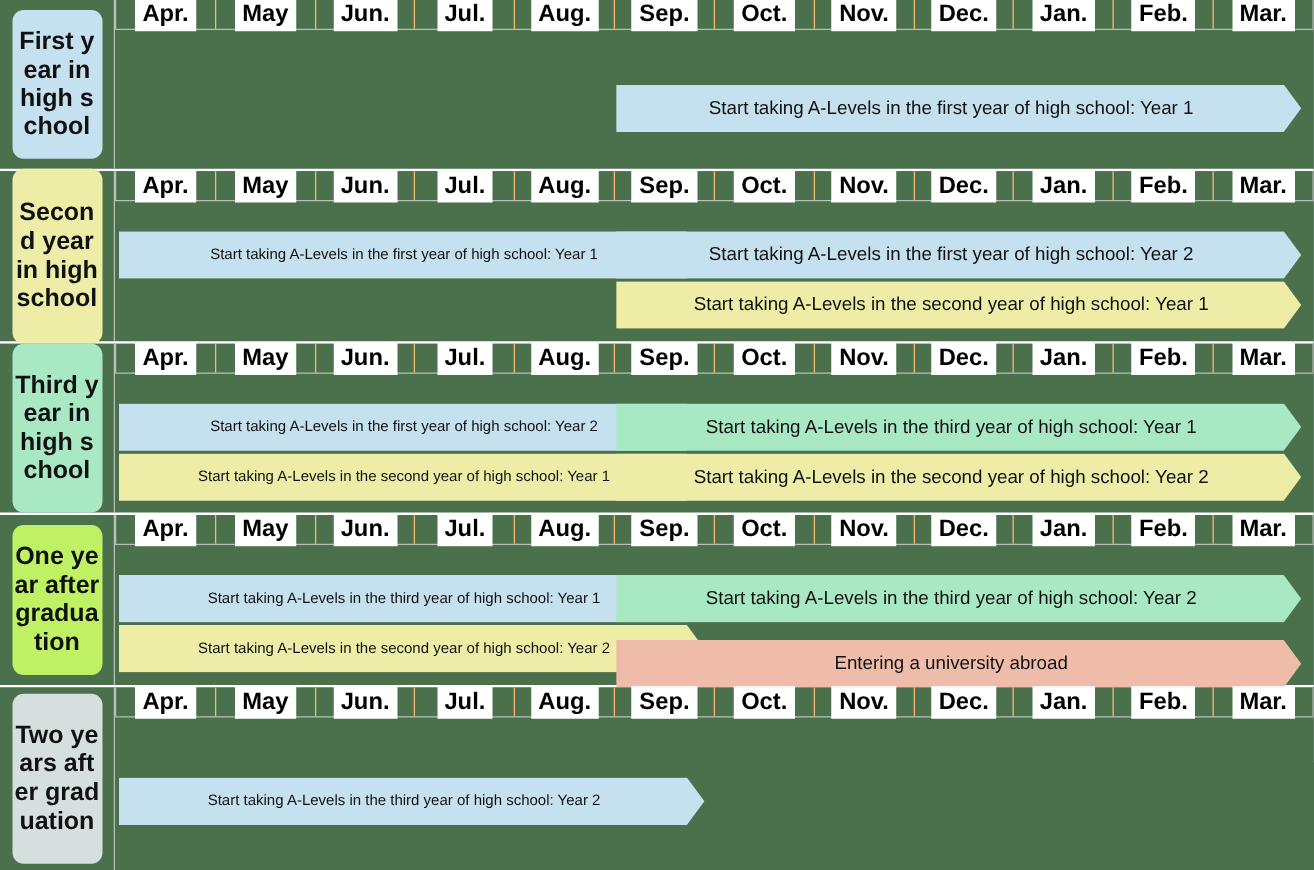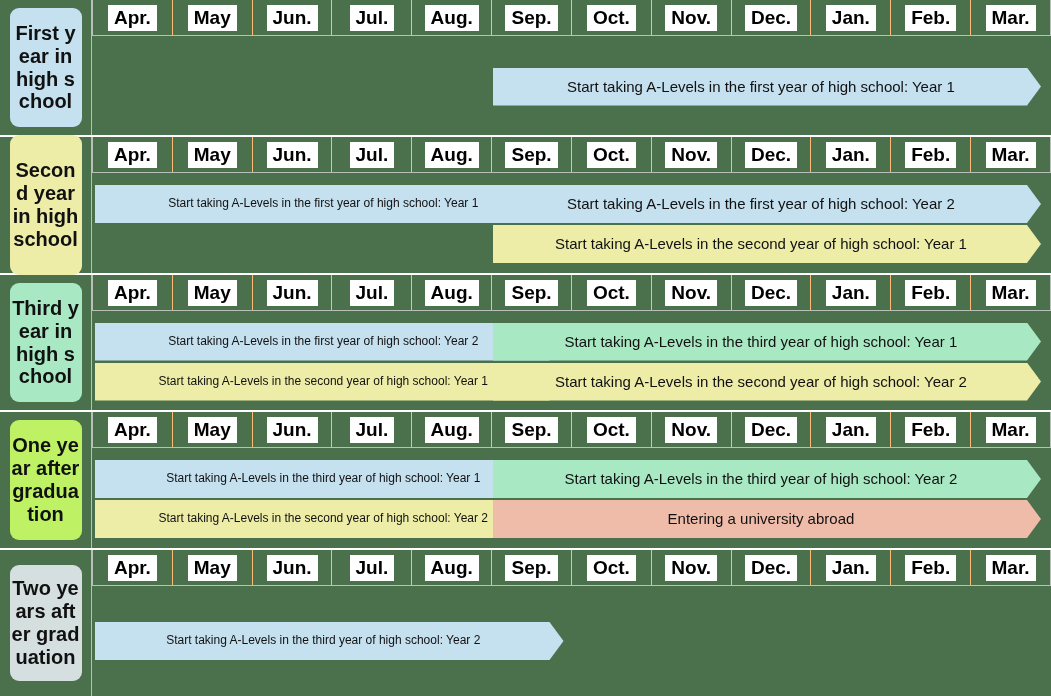--- a/index.html
+++ b/index.html
@@ -45,21 +45,21 @@
     line-height:1.14;
     color:#111111;
     word-break:break-all;
   }
 
   
   .months{
     position:absolute;
     left:92px;top:0;
     right:0;
-    height:36px;
+    height:24px;
     display:flex;
     box-sizing:border-box;
     border-bottom:1px solid #b9c0b9;
   }
   .month-cell{
     flex:1 1 0;
     box-sizing:border-box;
     border-left:1px solid #fdba74;
     display:flex;align-items:center;justify-content:center;
   }
@@ -190,21 +190,21 @@
         </div>
       </div>
       <div class="bars">
         <div class="bar small" style="left: 95px; width: 468.5px; top: 12px; height: 38px; background: rgb(197, 224, 239);">Start taking A-Levels in the first year of high school: Year 1</div>
         <div class="bar big" style="left: 492.917px; width: 548.083px; top: 12px; height: 38px; background: rgb(197, 224, 239);">Start taking A-Levels in the first year of high school: Year 2</div>
         <div class="bar big" style="left: 492.917px; width: 548.083px; top: 52px; height: 38px; background: rgb(237, 237, 168);">Start taking A-Levels in the second year of high school: Year 1</div>
       </div>
     </div>
     <div class="row" style="height: 137px;">
       <div class="label-col">
-        <div class="label-box" style="background: rgb(168, 233, 196); height: 119px; display: flex; align-items: center; justify-content: center;">Third year in high school</div>
+        <div class="label-box" style="background: rgb(168, 233, 196); height: 135px; display: flex; align-items: center; justify-content: center;">Third year in high school</div>
       </div>
       <div class="months">
         <div class="month-cell">
           <span class="month-lbl">Apr.</span>
         </div>
         <div class="month-cell">
           <span class="month-lbl">May</span>
         </div>
         <div class="month-cell">
           <span class="month-lbl">Jun.</span>
@@ -283,26 +283,26 @@
           <span class="month-lbl">Feb.</span>
         </div>
         <div class="month-cell">
           <span class="month-lbl">Mar.</span>
         </div>
       </div>
       <div class="bars">
         <div class="bar small" style="left: 95px; width: 468.5px; top: 12px; height: 38px; background: rgb(197, 224, 239);">Start taking A-Levels in the third year of high school: Year 1</div>
         <div class="bar big" style="left: 492.917px; width: 548.083px; top: 12px; height: 38px; background: rgb(168, 233, 196);">Start taking A-Levels in the third year of high school: Year 2</div>
         <div class="bar small" style="left: 95px; width: 468.5px; top: 52px; height: 38px; background: rgb(237, 237, 168);">Start taking A-Levels in the second year of high school: Year 2</div>
-        <div class="bar big" style="left: 492.917px; width: 548.083px; top: 52px; height: 38px; background: rgb(240, 188, 170);">Entering a university abroad</div>
+        <div class="bar big" style="left: 492.917px; width: 548.083px; top: 64px; height: 38px; background: rgb(240, 188, 170);">Entering a university abroad</div>
       </div>
     </div>
     <div class="row" style="height: 146px;">
       <div class="label-col">
-        <div class="label-box" style="background: rgb(213, 223, 224); height: 116px; display: flex; align-items: center; justify-content: center;">Two years after graduation</div>
+        <div class="label-box" style="background: rgb(213, 223, 224); height: 136px; display: flex; align-items: center; justify-content: center;">Two years after graduation</div>
       </div>
       <div class="months">
         <div class="month-cell">
           <span class="month-lbl">Apr.</span>
         </div>
         <div class="month-cell">
           <span class="month-lbl">May</span>
         </div>
         <div class="month-cell">
           <span class="month-lbl">Jun.</span>

